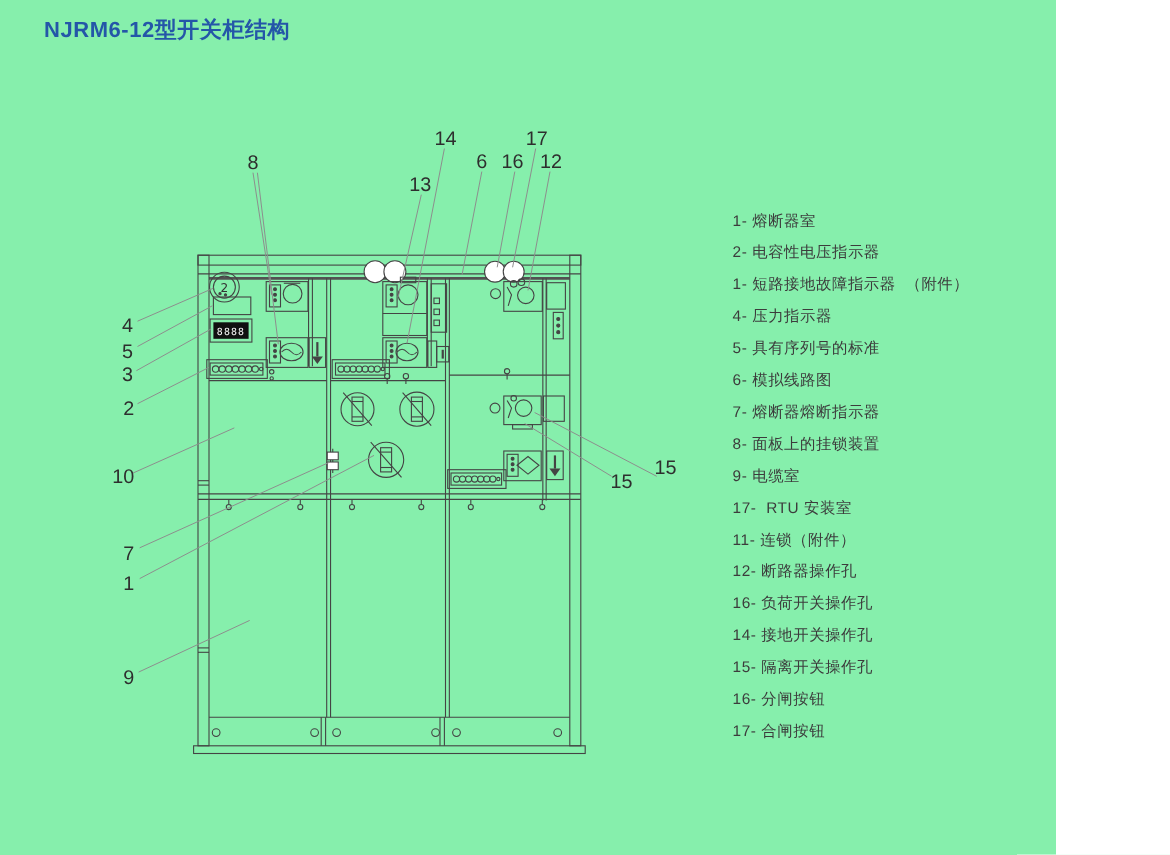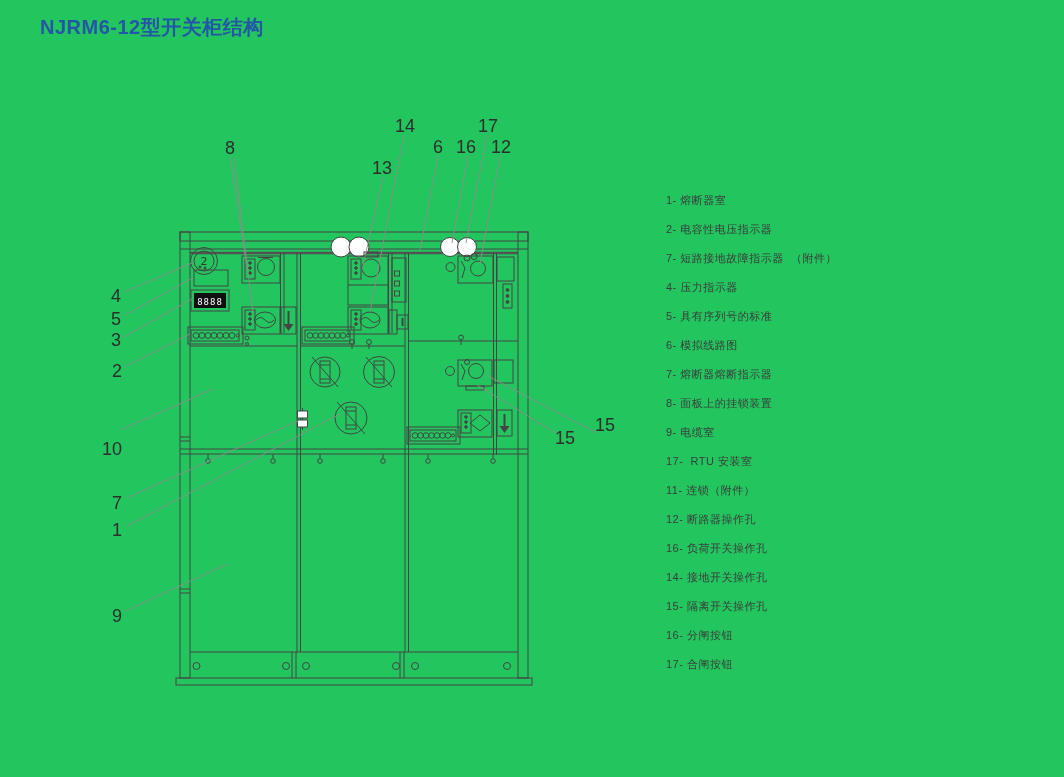--- a/index.html
+++ b/index.html
@@ -1,33 +1,33 @@
 <!DOCTYPE html>
 <html><head>
 <meta charset="utf-8">
 <style>
   html,body { margin:0; padding:0; background:#fff; }
   .page {
-    position:relative; width:1064px; height:777px; background:#22c55e;
+    position:relative; width:960px; height:777px; background:#86efac;
     font-family:"Liberation Sans", sans-serif; overflow:hidden;
   }
   .title {
     position:absolute; left:40px; top:14px;
     font-size:20px; font-weight:bold; color:#2456a8; letter-spacing:0.5px;
   }
   .diagram-svg { position:absolute; left:0; top:0; }
   .callout {
     position:absolute; transform:translate(-50%,-50%);
     font-size:18px; color:#2e2e2e; line-height:1;
   }
   .legend {
     position:absolute; left:666px; top:186px;
   }
   .legend-item {
-    font-size:11px; color:#3c3c3c; height:29px; line-height:29px;
+    font-size:14px; color:#3c3c3c; height:29px; line-height:29px;
     white-space:pre; letter-spacing:0.5px;
   }
 </style>
 </head>
 <body>
 
 <div class="page">
 
   <div class="title">NJRM6-12型开关柜结构</div>
 
@@ -299,33 +299,33 @@
 
   <div class="callout" style="left:117px; top:530px;">1</div>
   <div class="callout" style="left:117px; top:371px;">2</div>
   <div class="callout" style="left:116px; top:340px;">3</div>
   <div class="callout" style="left:116px; top:296px;">4</div>
   <div class="callout" style="left:116px; top:319px;">5</div>
   <div class="callout" style="left:438px; top:147px;">6</div>
   <div class="callout" style="left:117px; top:503px;">7</div>
   <div class="callout" style="left:230px; top:148px;">8</div>
   <div class="callout" style="left:117px; top:616px;">9</div>
-  <div class="callout" style="left:112px; top:449px;">10</div>
+  <div class="callout" style="left:112px; top:433px;">10</div>
   <div class="callout" style="left:565px; top:438px;">15</div>
   <div class="callout" style="left:501px; top:147px;">12</div>
   <div class="callout" style="left:382px; top:168px;text-align:right;">13</div>
   <div class="callout" style="left:405px; top:126px;">14</div>
   <div class="callout" style="left:605px; top:425px;">15</div>
   <div class="callout" style="left:466px; top:147px;">16</div>
   <div class="callout" style="left:488px; top:126px;">17</div>
 
   <div class="legend">
     <div class="legend-item">1- 熔断器室</div>
     <div class="legend-item">2- 电容性电压指示器</div>
-    <div class="legend-item">7- 短路接地故障指示器  （附件）</div>
+    <div class="legend-item">1- 短路接地故障指示器  （附件）</div>
     <div class="legend-item">4- 压力指示器</div>
     <div class="legend-item">5- 具有序列号的标准</div>
     <div class="legend-item">6- 模拟线路图</div>
     <div class="legend-item">7- 熔断器熔断指示器</div>
     <div class="legend-item">8- 面板上的挂锁装置</div>
     <div class="legend-item">9- 电缆室</div>
     <div class="legend-item">17-  RTU 安装室</div>
     <div class="legend-item">11- 连锁（附件）</div>
     <div class="legend-item">12- 断路器操作孔</div>
     <div class="legend-item">16- 负荷开关操作孔</div>

